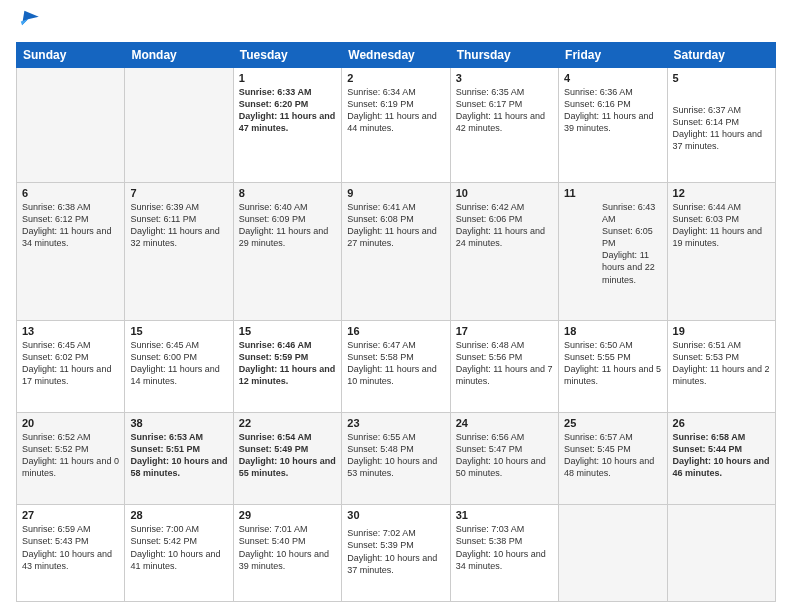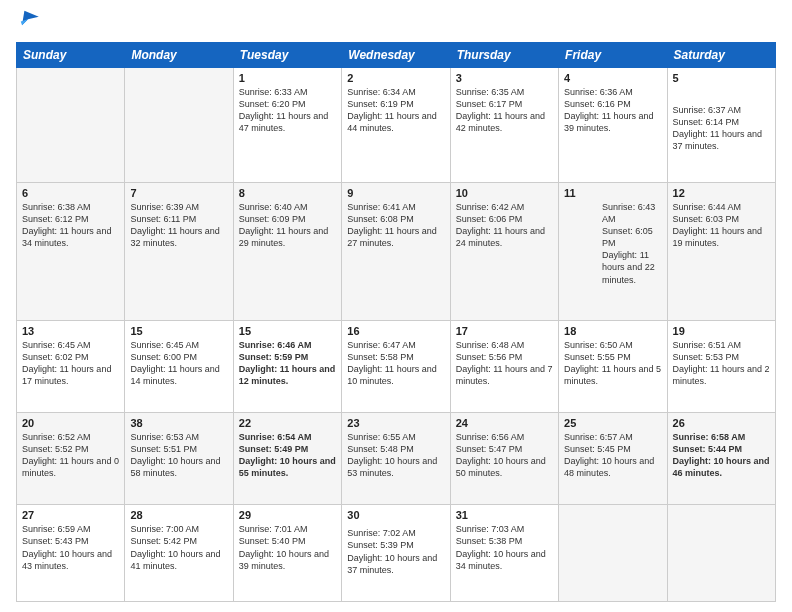--- a/index.html
+++ b/index.html
@@ -60,21 +60,20 @@
       flex: 1;
     }
     .calendar th {
       background: #1565c0;
       color: #fff;
       font-size: 12px;
       font-weight: bold;
       padding: 5px 6px;
       text-align: left;
       border: 1px solid #1565c0;
-      font-style: italic;
     }
     .calendar td {
       border: 1px solid #ccc;
       vertical-align: top;
       padding: 4px 5px;
       width: calc(100%/7);
       font-size: 9.5px;
       color: #222;
       background: #fff;
       min-height: 72px;
@@ -132,21 +131,21 @@
           <th>Friday</th>
           <th>Saturday</th>
         </tr>
     </thead>
     <tbody id="calendar-body">
     <tr>
           <td class="empty"></td>
           <td class="empty"></td>
           <td>
             <span class="day-num">1</span>
-            <div class="day-info" style="white-space: pre-line;">Sunrise: 6:33 AM
+            <div class="day-info" style="white-space: pre-line; font-weight: bold;">Sunrise: 6:33 AM
 Sunset: 6:20 PM
 Daylight: 11 hours and 47 minutes.</div>
           </td>
           <td>
             <span class="day-num">2</span>
             <div class="day-info" style="white-space: pre-line;">Sunrise: 6:34 AM
 Sunset: 6:19 PM
 Daylight: 11 hours and 44 minutes.</div>
           </td>
           <td>
@@ -258,21 +257,21 @@
         </tr>
         <tr class="row-shade">
           <td>
             <span class="day-num">20</span>
             <div class="day-info" style="white-space: pre-line;">Sunrise: 6:52 AM
 Sunset: 5:52 PM
 Daylight: 11 hours and 0 minutes.</div>
           </td>
           <td>
             <span class="day-num">38</span>
-            <div class="day-info" style="white-space: pre-line;">Sunrise: 6:53 AM
+            <div class="day-info" style="white-space: pre-line; font-weight: bold;">Sunrise: 6:53 AM
 Sunset: 5:51 PM
 Daylight: 10 hours and 58 minutes.</div>
           </td>
           <td>
             <span class="day-num">22</span>
             <div class="day-info" style="white-space: pre-line; font-weight: bold;">Sunrise: 6:54 AM
 Sunset: 5:49 PM
 Daylight: 10 hours and 55 minutes.</div>
           </td>
           <td>

